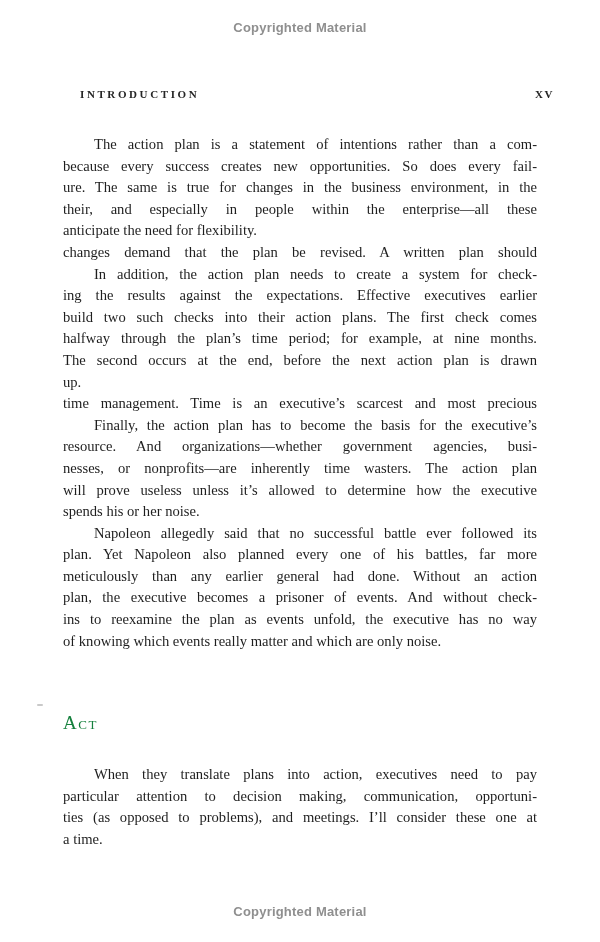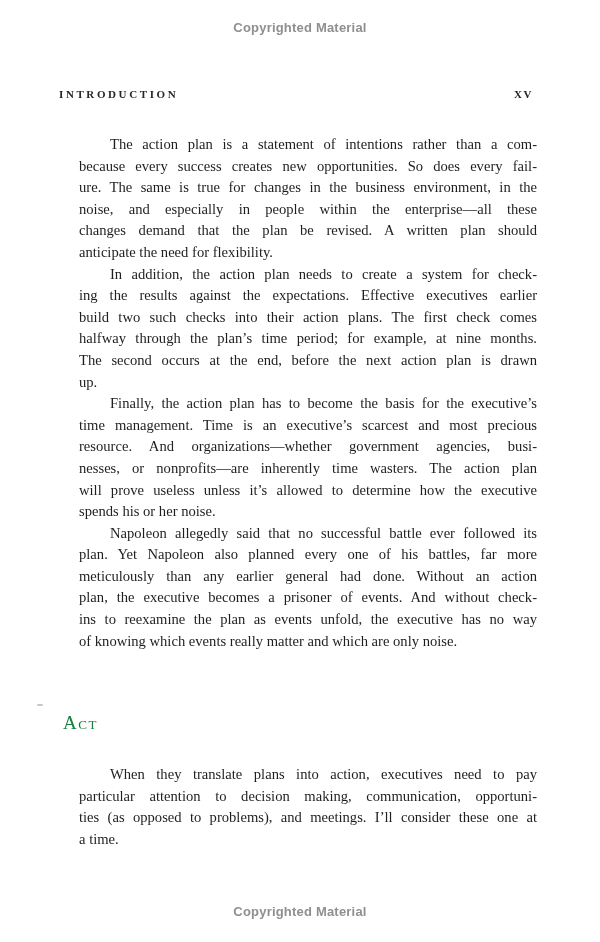--- a/index.html
+++ b/index.html
@@ -26,21 +26,21 @@
     font-size: 13px;
     letter-spacing: 0.2px;
     color: #8f8f8f;
   }
   .copyright-top { top: 20px; }
   .copyright-bottom { top: 904px; }
 
   .running-header {
     position: absolute;
     top: 88px;
-    left: 59px;
+    left: 80px;
     width: 474px;
     display: flex;
     justify-content: space-between;
     font-size: 11px;
     font-weight: bold;
     letter-spacing: 2.6px;
     color: #262626;
   }
   .running-header .folio {
     text-transform: uppercase;
@@ -54,21 +54,20 @@
     font-size: 14.6px;
     line-height: 21.6px;
   }
   .block-main { top: 134px; }
   .block-act  { top: 764px; }
 
   .paragraph { margin: 0; }
   .line {
     text-align: left;
     white-space: normal;
-    margin-left: 16px;
   }
   .line.just {
     text-align: justify;
     text-align-last: justify;
   }
   .line.indent { text-indent: 31px; }
 
   .section-heading {
     position: absolute;
     top: 712px;
@@ -99,35 +98,35 @@
   <div class="running-header">
     <span>INTRODUCTION</span>
     <span class="folio">xv</span>
   </div>
 
   <div class="body-block block-main">
       <div class="paragraph">
         <div class="line indent just">The action plan is a statement of intentions rather than a com-</div>
         <div class="line just">because every success creates new opportunities. So does every fail-</div>
         <div class="line just">ure. The same is true for changes in the business environment, in the</div>
-        <div class="line just">noise, and especially in people within the enterprise—all these</div>
+        <div class="line just">their, and especially in people within the enterprise—all these</div>
+        <div class="line">anticipate the need for flexibility.</div>
         <div class="line just">changes demand that the plan be revised. A written plan should</div>
-        <div class="line">anticipate the need for flexibility.</div>
       </div>
       <div class="paragraph">
         <div class="line indent just">In addition, the action plan needs to create a system for check-</div>
         <div class="line just">ing the results against the expectations. Effective executives earlier</div>
         <div class="line just">build two such checks into their action plans. The first check comes</div>
         <div class="line just">halfway through the plan’s time period; for example, at nine months.</div>
         <div class="line just">The second occurs at the end, before the next action plan is drawn</div>
         <div class="line">up.</div>
       </div>
       <div class="paragraph">
+        <div class="line just">time management. Time is an executive’s scarcest and most precious</div>
         <div class="line indent just">Finally, the action plan has to become the basis for the executive’s</div>
-        <div class="line just">time management. Time is an executive’s scarcest and most precious</div>
         <div class="line just">resource. And organizations—whether government agencies, busi-</div>
         <div class="line just">nesses, or nonprofits—are inherently time wasters. The action plan</div>
         <div class="line just">will prove useless unless it’s allowed to determine how the executive</div>
         <div class="line">spends his or her noise.</div>
       </div>
       <div class="paragraph">
         <div class="line indent just">Napoleon allegedly said that no successful battle ever followed its</div>
         <div class="line just">plan. Yet Napoleon also planned every one of his battles, far more</div>
         <div class="line just">meticulously than any earlier general had done. Without an action</div>
         <div class="line just">plan, the executive becomes a prisoner of events. And without check-</div>

